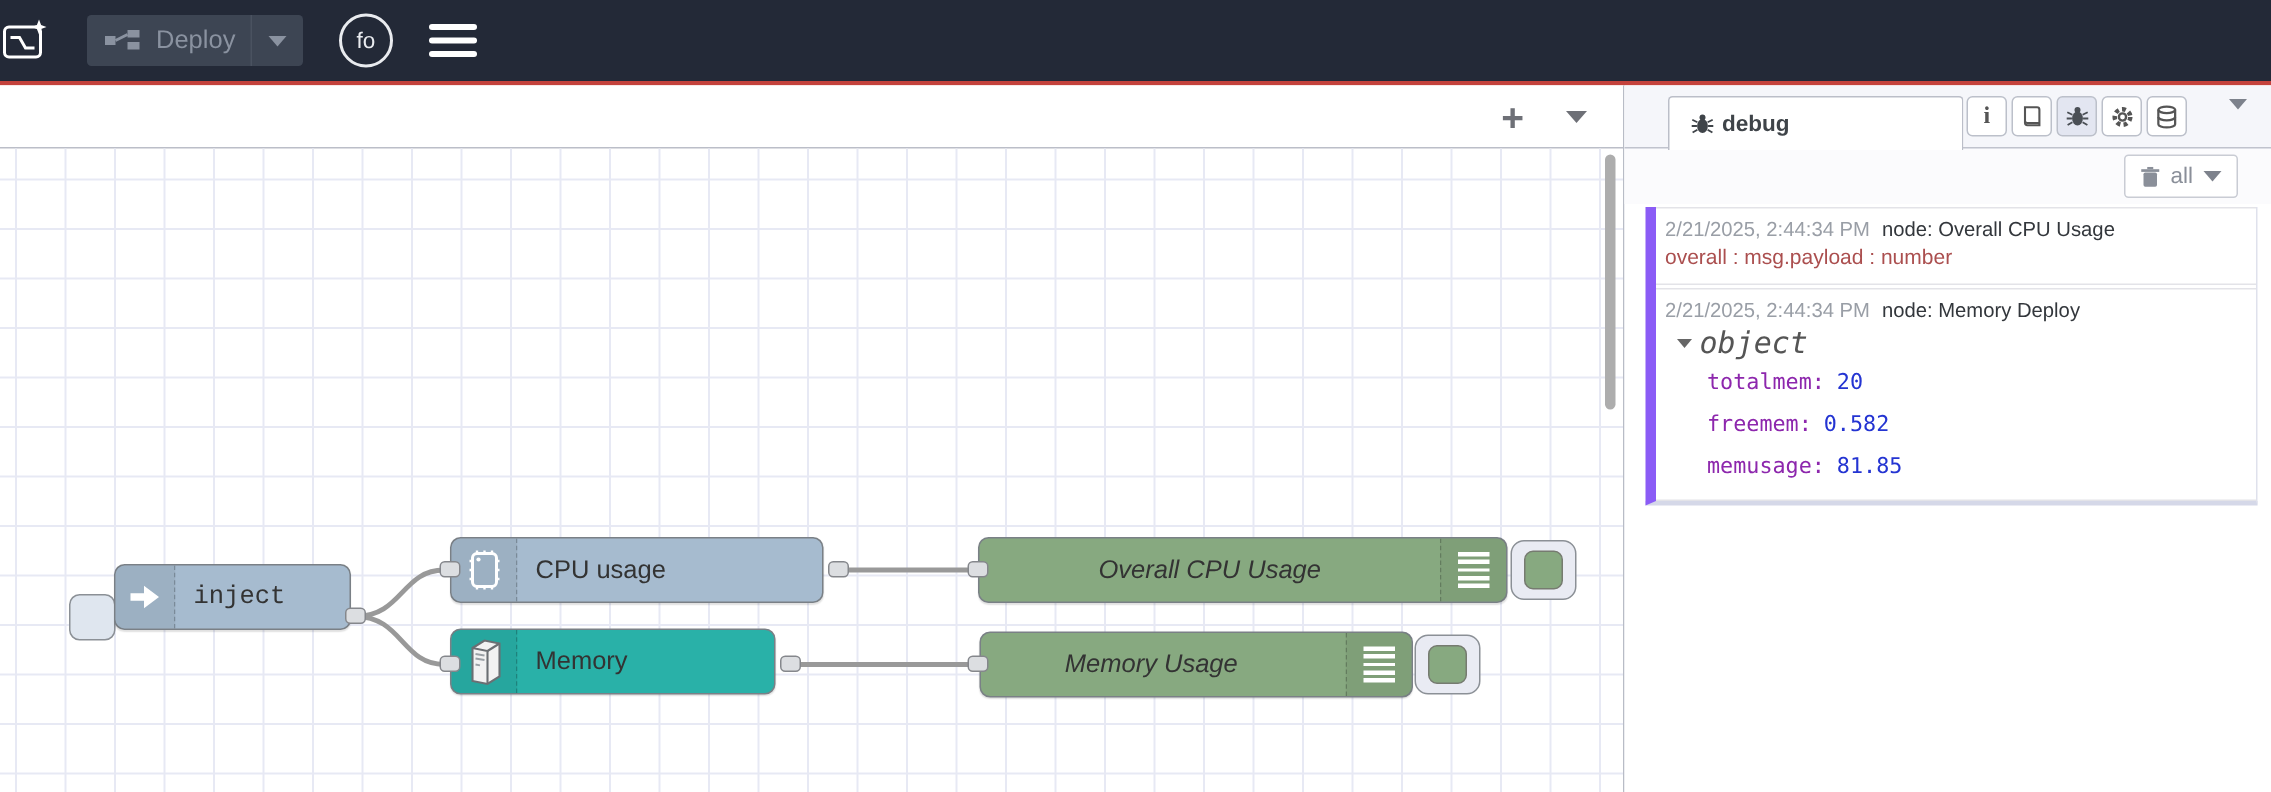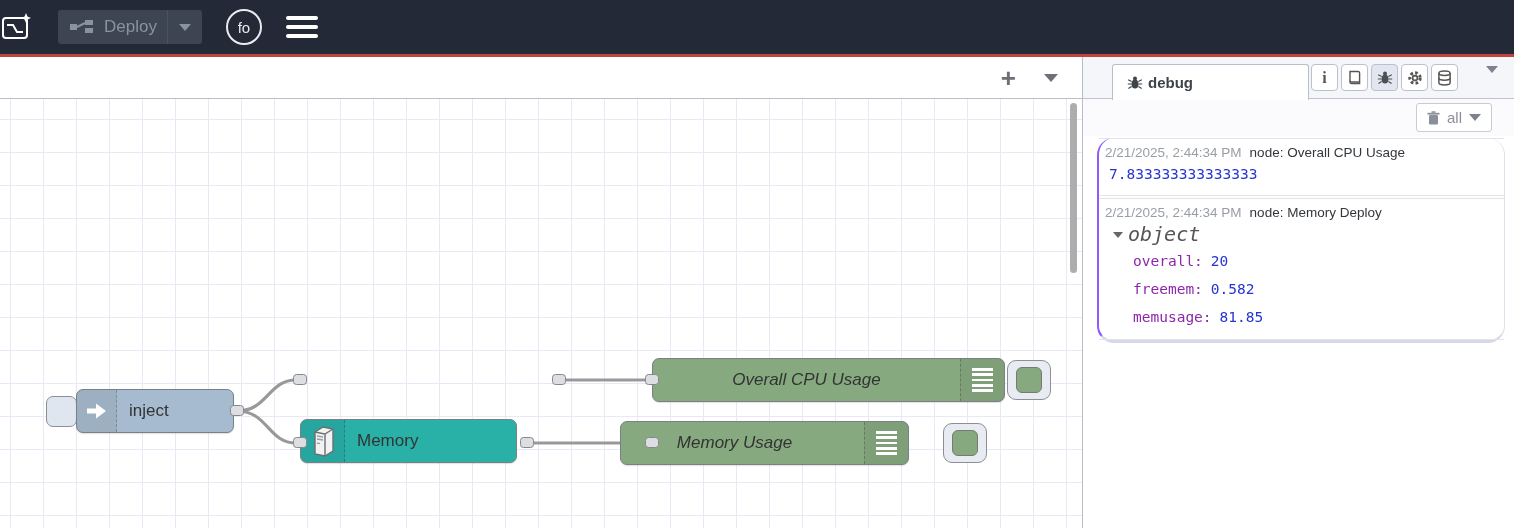--- a/index.html
+++ b/index.html
@@ -86,23 +86,23 @@
   .icon-btn.active { background:#e3e6f1; }
   .icon-btn .i-glyph { font-family:"Liberation Serif", serif; font-weight:bold; font-size:16px; }
   .sb-tab-caret { position:absolute; right:16px; top:16px; }
   .caret-sm { width:0;height:0;border-left:6px solid transparent;
           border-right:6px solid transparent;border-top:7px solid #7d828c; }
   .sb-filterrow { height:37px; background:#fbfbfd; display:flex; align-items:center;
           justify-content:flex-end; gap:9px; padding-right:22px; flex:0 0 auto; }
   .filter-btn { height:29px; background:#fff; border:1px solid #c9ccd4; border-radius:3px;
           display:flex; align-items:center; gap:7px; padding:0 10px;
           color:#8a8f99; font-size:15px; }
-  .sb-messages { margin:2px 9px 0 14px; border-left:2px solid #8b5cf6;
+  .sb-messages { margin:2px 9px 0 14px; border-left:7px solid #8b5cf6;
           border-right:1px solid #dfe1ec; border-bottom:3px solid #d5d8e8;
-          background:#fff; flex:0 0 auto;border-radius:17px; }
+          background:#fff; flex:0 0 auto; }
   .dbg-msg { border-top:1px solid #e3e3e8; border-bottom:1px solid #e3e3e8;
           padding:4px 6px 8px 6px; }
   .dbg-msg + .dbg-msg { margin-top:2px; }
   .msg-head { font-size:13.5px; line-height:19px; color:#999ea6; white-space:nowrap; overflow:hidden; }
   .msg-head .node-name { color:#33373c; margin-left:8px; }
   .msg-meta { font-size:14px; line-height:19px; color:#ab4f4f; }
   .msg-value { font-family:"DejaVu Sans Mono", monospace; font-size:14.5px;
           color:#2434d2; line-height:25px; padding-left:4px; }
   .obj-row { display:flex; align-items:center; gap:5px; padding-left:8px; line-height:25px; }
   .tree-caret { width:0;height:0;border-left:5px solid transparent;
@@ -165,29 +165,39 @@
 
         <svg class="wires" width="1082" height="428">
           <path d="M237,312 C268,312 268,281 296,281" fill="none" stroke="#999" stroke-width="3.2"></path>
           <path d="M237,312 C268,312 268,344 296,344" fill="none" stroke="#999" stroke-width="3.2"></path>
           <path d="M560,281 C597,281 613,281 648,281" fill="none" stroke="#999" stroke-width="3.2"></path>
           <path d="M528,344 C575,344 601,344 648,344" fill="none" stroke="#999" stroke-width="3.2"></path>
         </svg>
 
         <div class="inject-btn" style="left:46px; top:297px;"></div>
 
-        <div class="node node-blue" style="left:76px; top:290px; width:158px;">
+        <div class="node node-blue" style="left:76px; top:277px; width:158px;font-family:Liberation Mono, monospace;">
           <span class="icon-shade left">
             <svg width="22" height="20" viewBox="0 0 22 20">
               <path d="M1,7.5 H10 V2.5 L20,10 L10,17.5 V12.5 H1 Z" fill="#fff"></path>
             </svg>
           </span>
           <span class="lbl">inject</span>
         </div>
 
+        <div class="node node-blue" style="left:300px; top:259px; width:249px;">
+          <span class="icon-shade left" style="width:44px;">
+            <svg width="26" height="30" viewBox="0 0 26 30">
+              <rect x="5" y="4" width="16" height="22" rx="3" fill="none" stroke="#fff" stroke-width="2"></rect>
+              <circle cx="9" cy="8" r="1.4" fill="#fff"></circle>
+              <path d="M8,2 V4 M13,2 V4 M18,2 V4 M8,26 V28 M13,26 V28 M18,26 V28 M3,9 H5 M3,15 H5 M3,21 H5 M21,9 H23 M21,15 H23 M21,21 H23" stroke="#fff" stroke-width="1.6"></path>
+            </svg>
+          </span>
+          <span class="lbl">CPU usage</span>
+        </div>
 
         <div class="node node-teal" style="left:300px; top:320px; width:217px;">
           <span class="icon-shade left" style="width:44px;">
             <svg width="28" height="34" viewBox="0 0 28 34">
               <path d="M6,8 L14,3 L24,5 L24,27 L16,32 L6,30 Z" fill="#f2f2f2" stroke="#6b6f73" stroke-width="1.4"></path>
               <path d="M6,8 L16,10 L16,32" fill="none" stroke="#6b6f73" stroke-width="1.4"></path>
               <path d="M16,10 L24,5" fill="none" stroke="#6b6f73" stroke-width="1.4"></path>
               <path d="M8,12 L14,13 M8,15 L14,16 M8,19 L11,19.6" stroke="#9aa0a5" stroke-width="1.3"></path>
             </svg>
           </span>
@@ -203,21 +213,21 @@
                 <span></span>
                 <span></span>
                 <span></span>
               </span>
           </span>
         </div>
         <div class="dbg-toggle" style="left:1007px; top:261px;">
           <span class="inner"></span>
         </div>
 
-        <div class="node node-green" style="left:620px; top:322px; width:289px;gap:16px;">
+        <div class="node node-green" style="left:653px; top:322px; width:289px;gap:16px;">
           <span class="lbl lbl-right">Memory Usage</span>
           <span class="icon-shade right">
             <span class="dbg-lines">
                 <span></span>
                 <span></span>
                 <span></span>
                 <span></span>
                 <span></span>
               </span>
           </span>
@@ -296,33 +306,33 @@
           <span class="caret-sm"></span>
         </div>
       </div>
 
       <div class="sb-messages">
 
         <div class="dbg-msg">
           <div class="msg-head">
             <span>2/21/2025, 2:44:34 PM</span><span class="node-name">node: Overall CPU Usage</span>
           </div>
-          <div class="msg-value">7.833333333333333</div>
+          <div class="msg-meta">overall : msg.payload : number</div>
         </div>
 
         <div class="dbg-msg">
           <div class="msg-head">
             <span>2/21/2025, 2:44:34 PM</span><span class="node-name">node: Memory Deploy</span>
           </div>
           <div class="obj-row">
             <span class="tree-caret"></span>
             <span class="obj-label">object</span>
           </div>
           <div class="prop-row">
-            <span class="prop-key">overall:</span><span class="prop-val">20</span>
+            <span class="prop-key">totalmem:</span><span class="prop-val">20</span>
           </div>
           <div class="prop-row">
             <span class="prop-key">freemem:</span><span class="prop-val">0.582</span>
           </div>
           <div class="prop-row">
             <span class="prop-key">memusage:</span><span class="prop-val">81.85</span>
           </div>
         </div>
 
       </div>

